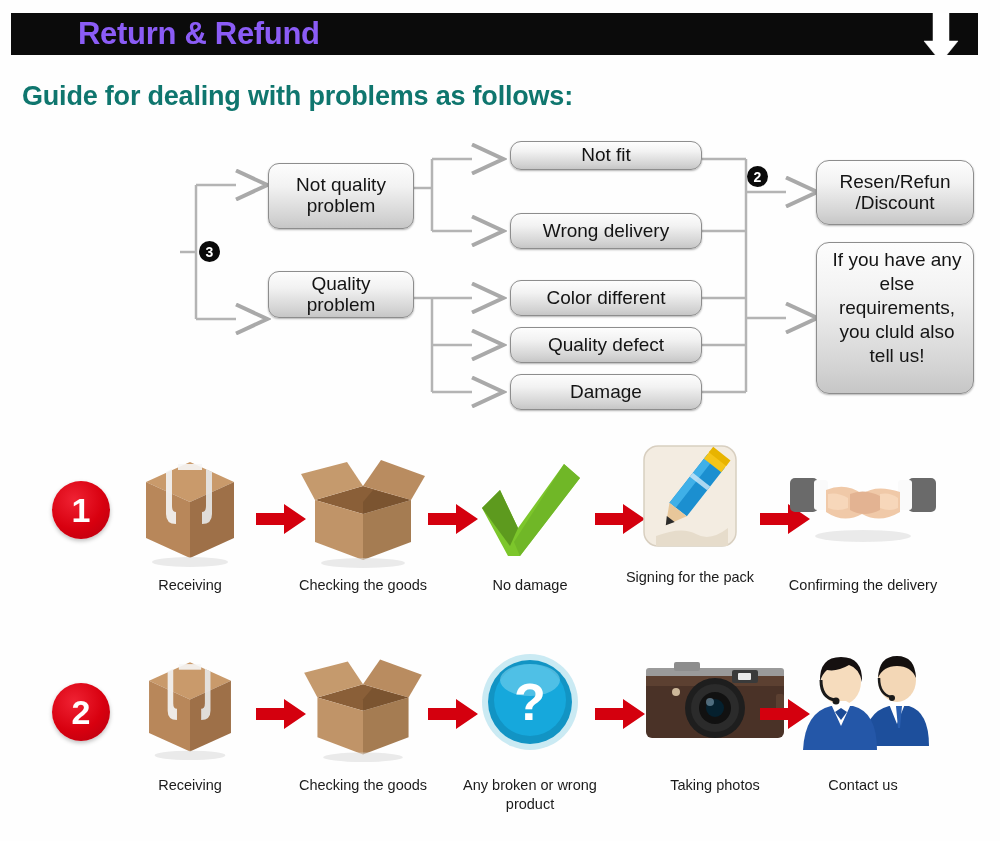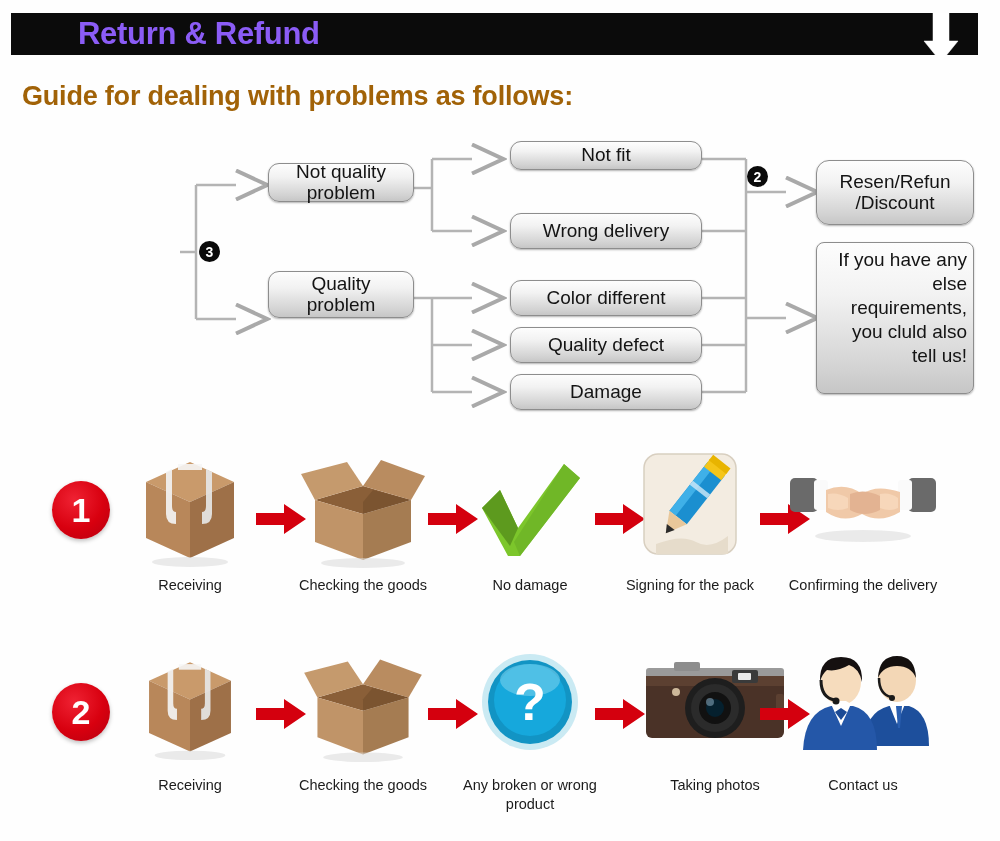--- a/index.html
+++ b/index.html
@@ -21,21 +21,21 @@
     letter-spacing:-0.3px;font-family:"Liberation Sans",sans-serif;
     white-space:nowrap;
   }
   .header-arrow{
     position:absolute;left:918px;top:13px;width:46px;height:50px;
   }
 
   
   .guide-heading{
     position:absolute;left:22px;top:81px;
-    font-size:27px;font-weight:bold;color:#a16207;
+    font-size:27px;font-weight:bold;color:#0f766e;
     white-space:nowrap;letter-spacing:-0.2px;
   }
 
   
   .flow{position:absolute;left:0;top:130px;width:1000px;height:300px;}
   .flow svg{position:absolute;left:0;top:0;}
 
   .fbox{
     position:absolute;
     box-sizing:border-box;
@@ -44,22 +44,22 @@
     background:linear-gradient(to bottom,#fdfdfd 0%,#f2f2f2 35%,#d2d2d2 85%,#c6c6c6 100%);
     box-shadow:0 1px 2px rgba(0,0,0,.30);
     display:flex;align-items:center;justify-content:center;
     color:#141414;
     font-size:19px;
     line-height:1.08;
     text-align:center;
     padding:0 6px;
   }
   .fbox.tall{border-radius:13px;margin-left:20px;}
-  .fbox.leftal{justify-content:flex-start;text-align:right;padding-left:10px;
-    align-items:flex-start;padding-top:5px;line-height:1.26;font-size:19px;border-radius:8px;}
+  .fbox.leftal{justify-content:flex-start;text-align:center;padding-left:10px;
+    align-items:flex-start;padding-top:5px;line-height:1.26;font-size:19px;}
 
   .badge{
     position:absolute;width:21px;height:21px;border-radius:50%;
     background:#0a0a0a;color:#ffffff;font-size:14px;font-weight:bold;
     display:flex;align-items:center;justify-content:center;
     line-height:1;
   }
 
   
   .steps{position:absolute;left:0;top:440px;width:1000px;height:401px;}
@@ -131,21 +131,21 @@
         <line x1="702" y1="262" x2="746" y2="262"></line>
         <line x1="746" y1="29" x2="746" y2="262"></line>
 
         <line x1="746" y1="62" x2="786" y2="62" marker-end="url(#oah)"></line>
 
         <line x1="746" y1="188" x2="786" y2="188" marker-end="url(#oah)"></line>
       </g>
     </svg>
 
 
-    <div class="fbox" style="left:268px;top:33px;width:146px;height:39px;">Not quality problem</div>
+    <div class="fbox" style="left:268px;top:33px;width:146px;height:66px;">Not quality problem</div>
 
     <div class="fbox" style="left:268px;top:141px;width:146px;height:47px;">Quality problem</div>
 
     <div class="fbox" style="left:510px;top:11px;width:192px;height:29px;">Not fit</div>
 
     <div class="fbox" style="left:510px;top:83px;width:192px;height:36px;">Wrong delivery</div>
 
     <div class="fbox" style="left:510px;top:150px;width:192px;height:36px;">Color different</div>
 
     <div class="fbox" style="left:510px;top:197px;width:192px;height:36px;">Quality defect</div>
@@ -218,21 +218,21 @@
         </div>
         <div class="step-label">No damage</div>
       </div>
 
       <div class="red-arrow" style="left:595px;top:62px;">
         <svg width="52" height="34" viewBox="0 0 52 34">
           <polygon points="0,11 28,11 28,2 50,17 28,32 28,23 0,23" fill="#d4000e"></polygon>
         </svg>
       </div>
 
-      <div class="step" style="left:615px;top:10px;">
+      <div class="step" style="left:615px;top:2px;">
         <div class="step-art">
           <svg class="art-svg" width="108" height="112" viewBox="0 0 108 112">
             <rect x="8" y="4" width="92" height="100" rx="14" fill="#f3ece1" stroke="#d8cfc0" stroke-width="1.5"></rect>
             <path d="M20 94 Q46 84 60 92 Q74 100 92 86 L92 104 L20 104 Z" fill="#e6dccb"></path>
             <g transform="rotate(38 54 54)">
               <rect x="42" y="10" width="22" height="62" fill="#1b8fd0"></rect>
               <rect x="42" y="10" width="8" height="62" fill="#3fb0e8"></rect>
               <rect x="42" y="6" width="22" height="10" fill="#f5c518"></rect>
               <rect x="42" y="1" width="22" height="7" fill="#e8b400"></rect>
               <polygon points="42,72 64,72 53,92" fill="#e8c79a"></polygon>

